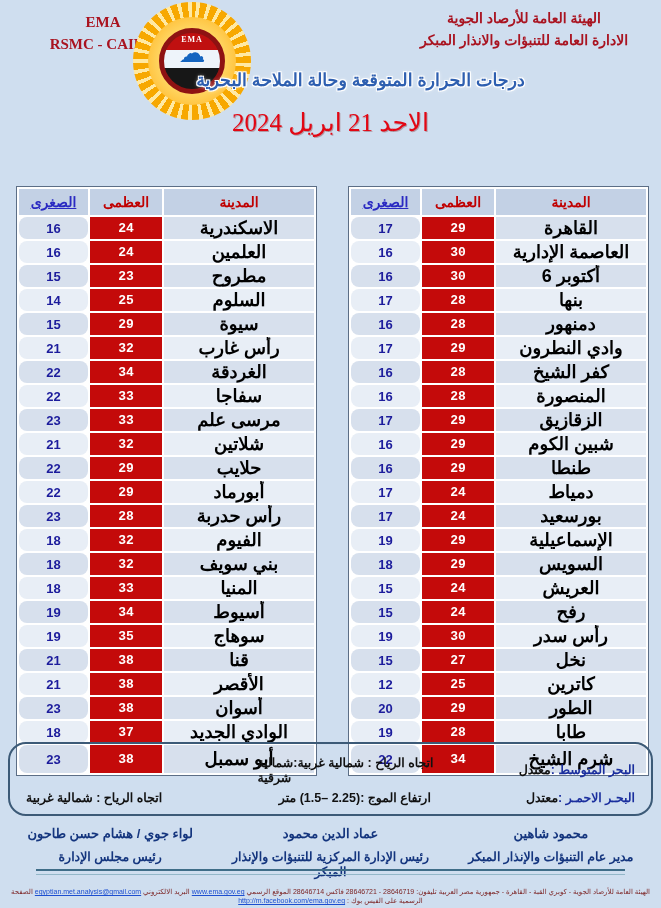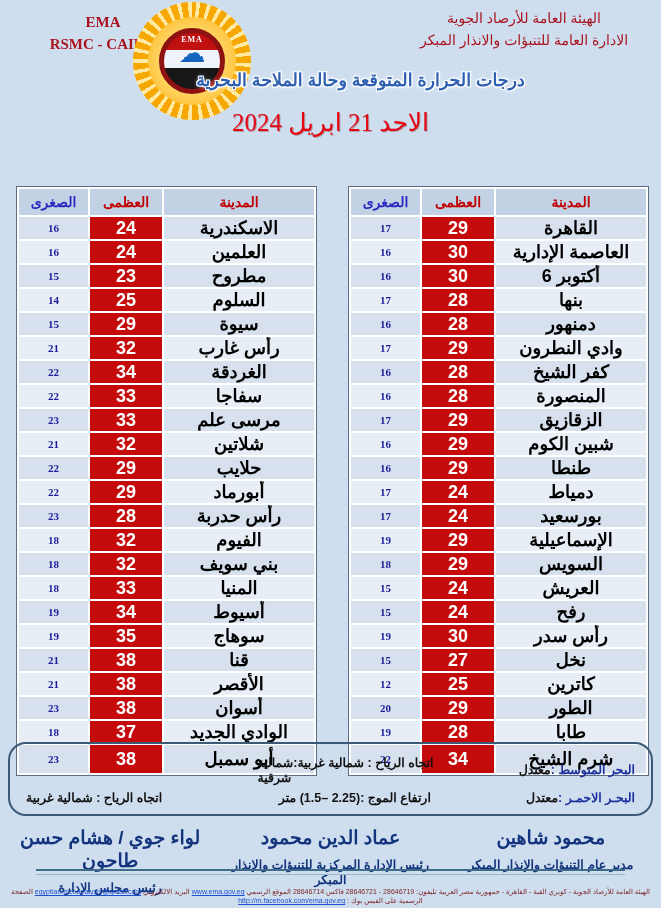--- a/index.html
+++ b/index.html
@@ -13,21 +13,21 @@
   .page{position:absolute;inset:0;}
 
   
   .org-en{
     position:absolute;top:12px;left:28px;width:150px;
     text-align:center;color:#a91320;font-weight:bold;
     font-family:"Liberation Serif", serif;font-size:15px;line-height:1.45;
   }
   .org-ar{
     position:absolute;top:8px;right:12px;width:250px;
-    text-align:center;color:#a91320;font-weight:normal;
+    text-align:center;color:#a91320;font-weight:bold;
     font-size:14px;line-height:1.55;direction:rtl;
   }
   
   .logo{position:absolute;top:2px;left:133px;width:118px;height:118px;}
   .sun-rays{
     position:absolute;inset:0;border-radius:50%;
     background:repeating-conic-gradient(#f7a800 0deg 4deg,#ffe9a3 4deg 8deg,#f7a800 8deg 11deg);
   }
   .sun-core{
     position:absolute;inset:15px;border-radius:50%;
@@ -72,37 +72,37 @@
   }
   .t-right{left:348px;}
   .t-left{left:16px;}
   .temp-table col.c-city{width:150px;}
   .temp-table col.c-max{width:72px;}
   .temp-table col.c-min{width:69px;}
   .temp-table th{
     height:26px;background:#c3d1e5;font-size:14px;font-weight:bold;padding:0;
   }
   .temp-table th.city,.temp-table th.max{color:#c00000;}
-  .temp-table th.min{color:#2a2ac2;}
+  .temp-table th.min{color:#2a2ac2;text-decoration:underline;}
   .temp-table td{
     height:20px;text-align:center;vertical-align:middle;
     font-weight:bold;padding:0;overflow:hidden;white-space:nowrap;
   }
   .temp-table tr:nth-child(odd) td{background:#d7e0ed;}
   .temp-table tr:nth-child(even) td{background:#e8eef6;}
   .temp-table tr:last-child td{height:28px;}
   .temp-table td.city{
     color:#000;font-size:18px;direction:ltr; 
   }
   .temp-table td.max{
     background:#c40a0a !important;color:#ffffff;
-    font-family:Liberation Sans, sans-serif;font-size:18px;margin-left:42px;
+    font-family:Liberation Mono, monospace;font-size:13px;margin-left:42px;
   }
   .temp-table td.min{
-    color:#1c1c9c;font-family:Liberation Serif, serif;font-size:11px;
+    color:#1c1c9c;font-family:Liberation Sans, sans-serif;font-size:13px;border-radius:8px;
   }
 
   
   .marine-box{
     position:absolute;top:742px;left:8px;width:645px;height:74px;
     box-sizing:border-box;border:2.5px solid #3c5a77;border-radius:18px;
     padding:8px 16px 6px 16px;
     display:flex;flex-direction:column;justify-content:space-around;
     direction:rtl;font-weight:bold;font-size:12.5px;color:#111;
   }
@@ -112,21 +112,21 @@
   .m-wave{width:38%;text-align:center;}
   .m-wind{width:35%;text-align:left;}
   .ltr{direction:ltr;unicode-bidi:isolate;}
 
   
   .officials{
     position:absolute;top:826px;left:0;width:661px;
     display:flex;direction:rtl;
   }
   .official{flex:1;text-align:center;color:#14357e;font-weight:bold;direction:rtl;}
-  .official .o-name{font-size:19px;}
+  .official .o-name{font-size:13px;}
   .official .o-title{font-size:12.5px;margin-top:8px;}
 
   .separator{
     position:absolute;top:869px;left:36px;width:589px;height:3px;
     border-top:2px solid #3f6d88;border-bottom:1px solid #93b7c8;
   }
 
   
   .footer{
     position:absolute;top:887px;left:4px;width:653px;

